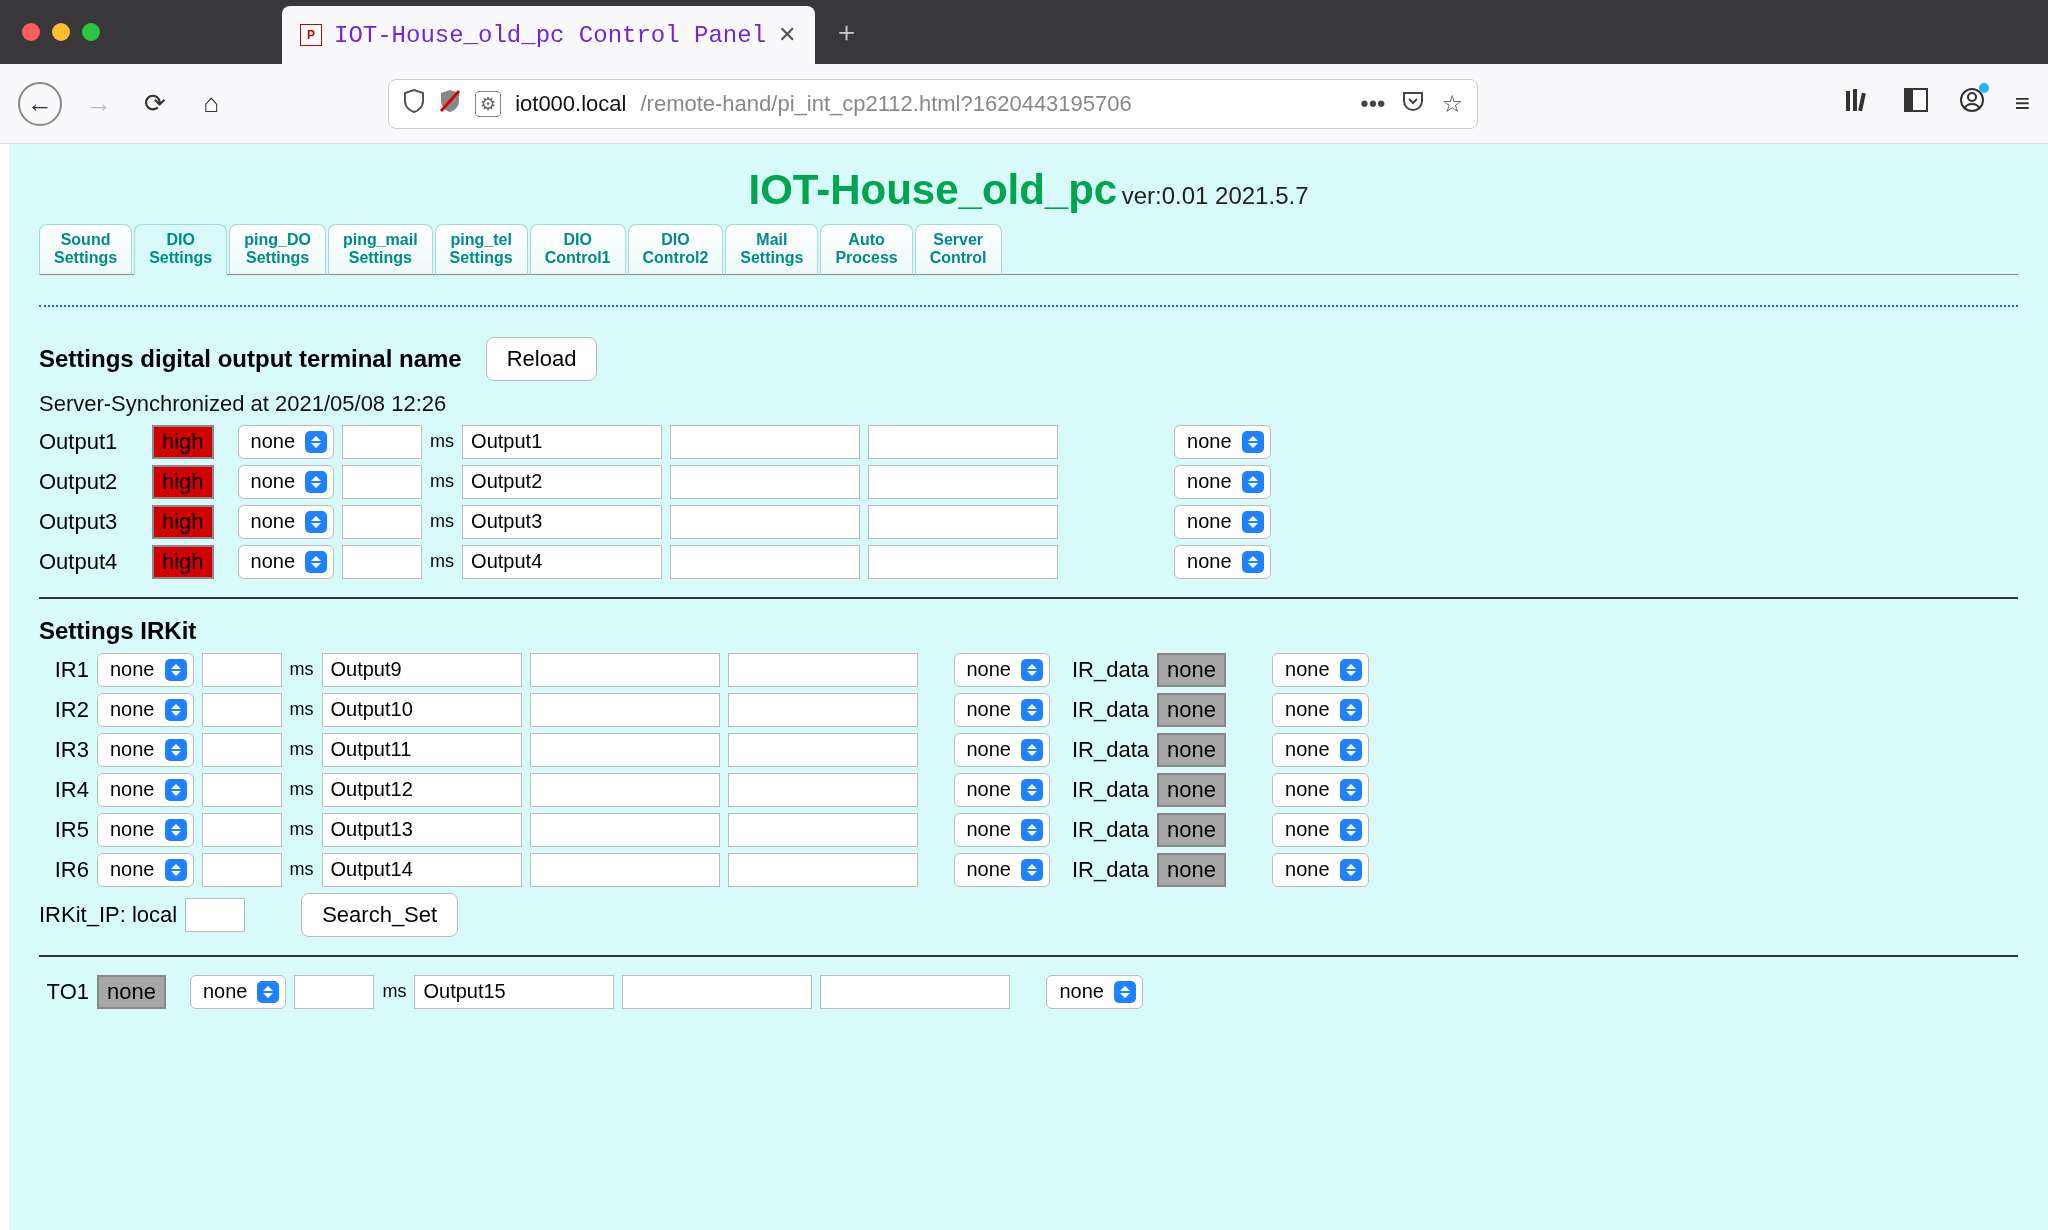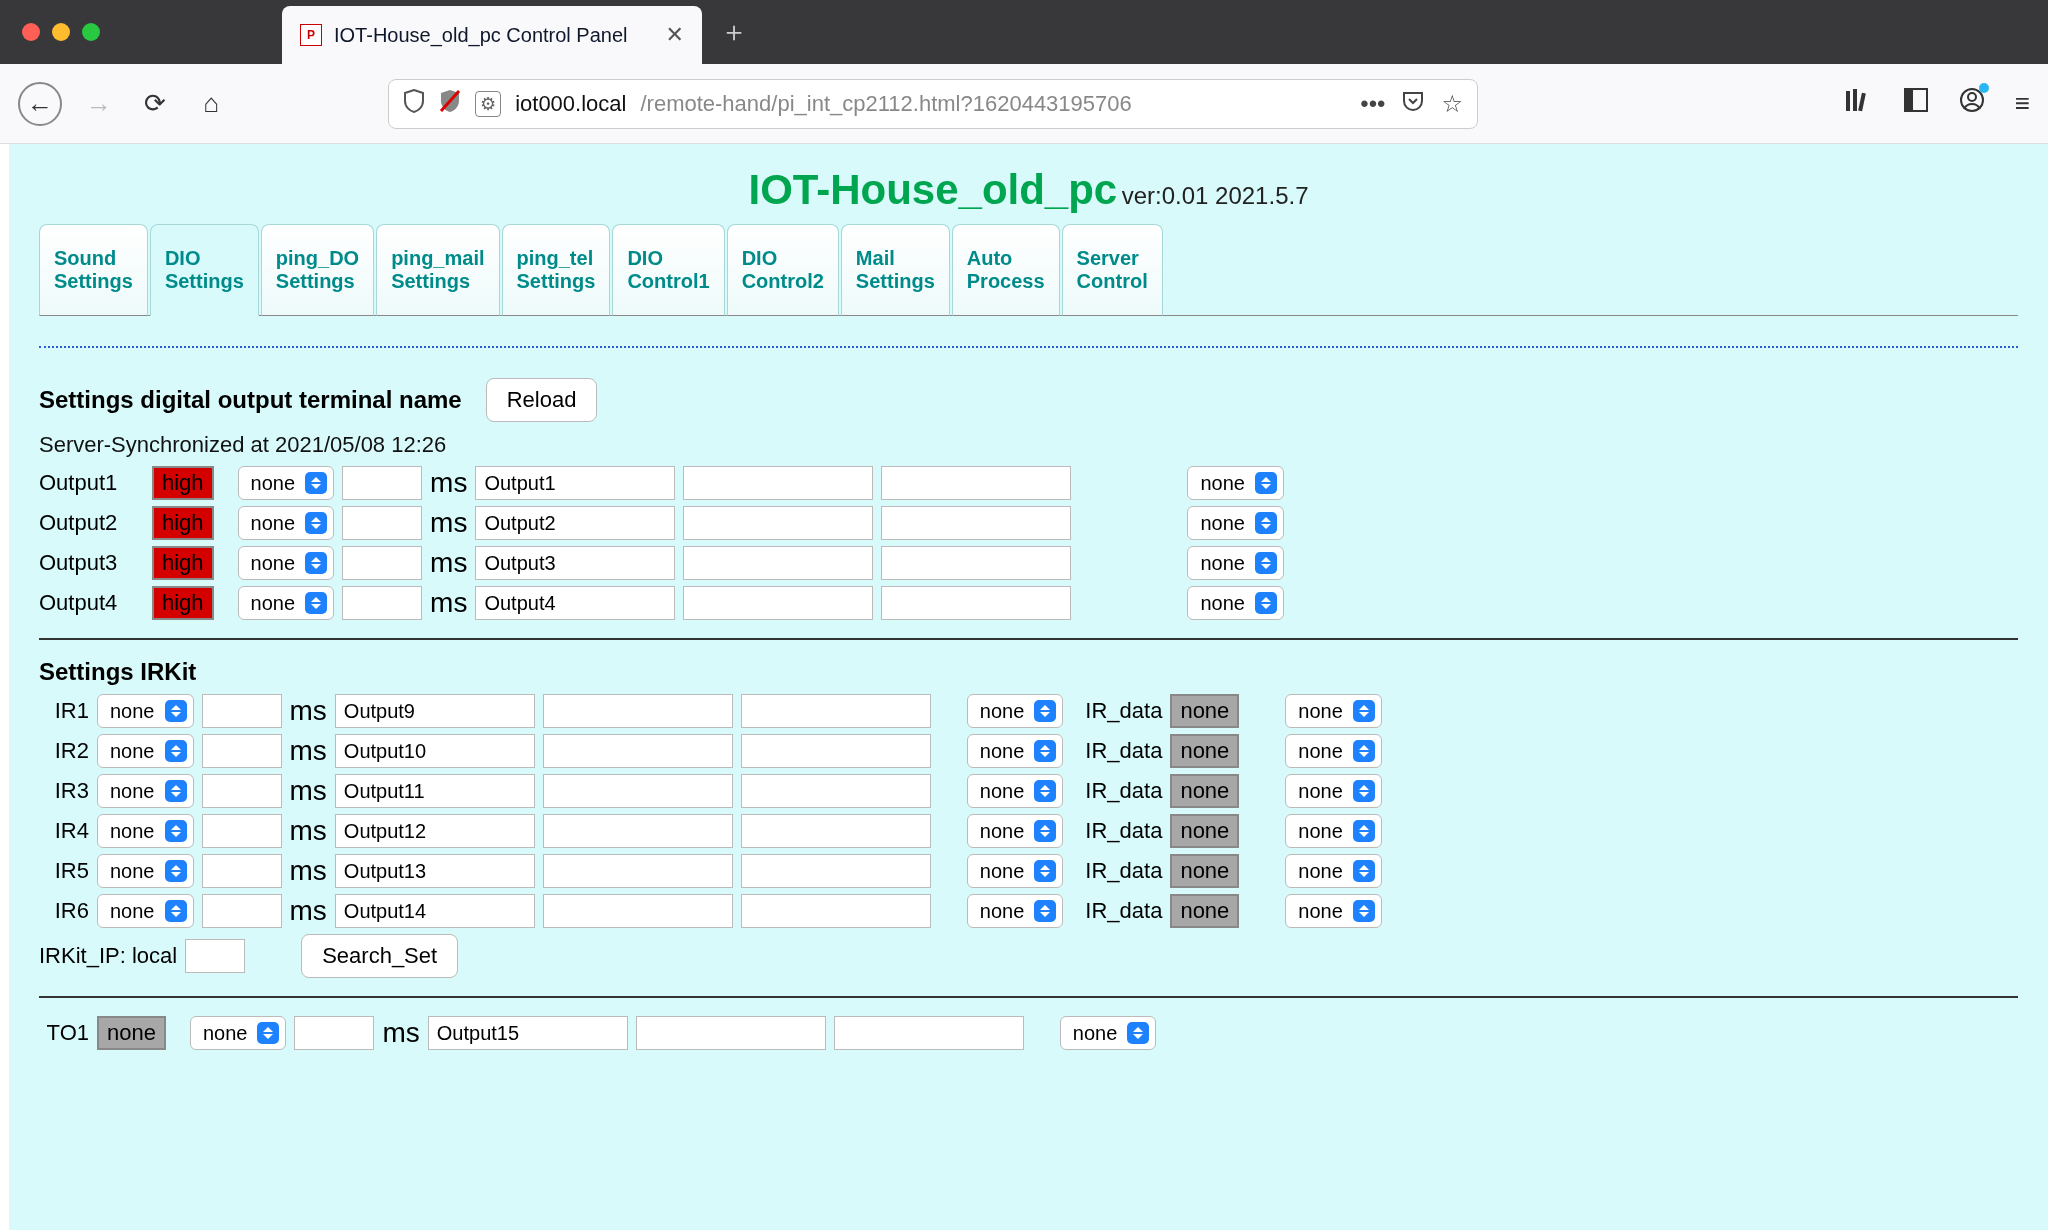--- a/index.html
+++ b/index.html
@@ -3,56 +3,56 @@
 <meta charset="utf-8">
 <style>
   * { box-sizing: border-box; margin: 0; padding: 0; }
   html, body { width: 2048px; height: 1230px; font-family: Arial, Helvetica, sans-serif; overflow: hidden; }
   .chrome-top { height: 64px; background: #38383b; display: flex; align-items: center; }
   .traffic { display: flex; gap: 12px; padding: 0 22px; }
   .dot { width: 18px; height: 18px; border-radius: 50%; }
   .red { background: #ff5f57; } .yellow { background: #febc2e; } .green { background: #28c840; }
   .tab { background: #f9f9fb; height: 58px; margin-top: 6px; border-radius: 8px 8px 0 0; display: flex; align-items: center; padding: 0 18px; gap: 12px; min-width: 420px; }
   .favicon { width: 22px; height: 22px; background: #fff; border: 1px solid #c00; font-size: 12px; font-weight: bold; color: #c00; display: flex; align-items: center; justify-content: center; }
-  .tab-title { font-size: 20px; color: #0f172a; flex: 1; white-space: nowrap; overflow: hidden; text-overflow: ellipsis; }
+  .tab-title { font-size: 24px; color: #6d28d9; flex: 1; white-space: nowrap; overflow: hidden; text-overflow: ellipsis; font-family: Liberation Mono, monospace; }
   .tab-close { font-size: 22px; color: #555; cursor: pointer; }
   .tab-new { width: 44px; height: 44px; margin-left: 10px; display: flex; align-items: center; justify-content: center; color: #ccc; font-size: 28px; cursor: pointer; }
   .toolbar { height: 80px; background: #f9f9fb; border-bottom: 1px solid #ddd; display: flex; align-items: center; padding: 0 18px; gap: 18px; }
   .nav-btn { width: 38px; height: 38px; display: flex; align-items: center; justify-content: center; font-size: 26px; color: #333; cursor: pointer; }
   .nav-btn.disabled { color: #bbb; }
   .nav-circle { border: 2px solid #888; border-radius: 50%; width: 44px; height: 44px; }
   .addr { flex: 0 0 1090px; margin-left: 140px; height: 50px; border: 1px solid #ccc; border-radius: 8px; background: #fff; display: flex; align-items: center; padding: 0 14px; gap: 14px; font-size: 22px; color: #666; }
   .addr .host { color: #111; }
   .addr .path { color: #888; }
   .addr-right { margin-left: auto; display: flex; align-items: center; gap: 16px; font-size: 24px; color: #444; }
   .right-icons { margin-left: auto; display: flex; align-items: center; gap: 30px; font-size: 26px; color: #333; }
   .page { background: #d8fafb; height: calc(1230px - 144px); padding: 0 30px; overflow: auto; margin-left: 9px; }
   .page-title { text-align: center; padding: 22px 0 10px; }
   .page-title .main { color: #00a64f; font-size: 42px; font-weight: bold; }
   .page-title .ver { color: #222; font-size: 24px; }
   .tabs-row { display: flex; gap: 2px; }
-  .ptab { background: linear-gradient(#fff, #eefafa); border: 1px solid #a7d8d8; border-bottom: 1px solid #888; border-radius: 8px 8px 0 0; padding: 22px 14px; text-align: left; color: #008b8b; font-weight: bold; font-size: 20px; line-height: 1.15; cursor: pointer; }
+  .ptab { background: linear-gradient(#fff, #eefafa); border: 1px solid #a7d8d8; border-bottom: 1px solid #888; border-radius: 8px 8px 0 0; padding: 6px 14px; text-align: center; color: #008b8b; font-weight: bold; font-size: 16px; line-height: 1.15; cursor: pointer; }
   .ptab.selected { background: #d8fafb; border-bottom-color: #d8fafb; }
   .panel { border-top: 1px solid #888; margin-top: -1px; padding: 20px 0; }
   .panel h2 { text-align: center; font-size: 32px; font-weight: bold; color: #000; padding: 18px 0; }
   .dotted-sep { border: none; border-top: 2px dotted #2a5bdc; margin: 10px 0 30px; }
   .section-head { display: flex; align-items: center; gap: 24px; margin: 10px 0; }
   .section-head h3 { font-size: 24px; font-weight: bold; }
   .btn { background: #fff; border: 1px solid #bbb; border-radius: 8px; padding: 8px 20px; font-size: 22px; cursor: pointer; }
   .sync { font-size: 22px; color: #111; margin-bottom: 8px; }
   .row { display: flex; align-items: center; gap: 8px; margin: 6px 0; font-size: 22px; }
   .lbl { width: 105px; }
   .badge { background: #d40000; color: #000000; padding: 2px 8px; border: 2px solid #888; font-size: 22px; }
   .sel { display: inline-flex; align-items: center; background: #fff; border: 1px solid #bbb; border-radius: 6px; height: 34px; padding: 0 6px 0 12px; font-size: 20px; cursor: pointer; }
   .sel .caret { width: 22px; height: 22px; background: #1e82ff; border-radius: 5px; margin-left: 10px; display: flex; flex-direction: column; align-items: center; justify-content: center; gap: 0; }
   .sel .caret::before { content: ""; border-left: 5px solid transparent; border-right: 5px solid transparent; border-bottom: 5px solid #fff; }
   .sel .caret::after { content: ""; border-left: 5px solid transparent; border-right: 5px solid transparent; border-top: 5px solid #fff; margin-top: 2px; }
   .inp { background: #fff; border: 1px solid #bbb; height: 34px; font-size: 20px; padding: 0 8px; }
   .w60 { width: 80px; } .w120 { width: 200px; } .w140 { width: 190px; }
-  .ms { font-size: 28px; }
+  .ms { font-size: 18px; }
   .grey { background: #a7a7a7; border: 2px solid #888; padding: 2px 8px; height: 34px; display: inline-flex; align-items: center; }
   hr.thick { border: none; border-top: 2px solid #333; margin: 18px 0; }
   .irlabel { width: 50px; text-align: right; }
   .notif-dot { position: relative; }
   .notif-dot::after { content: ""; position: absolute; top: -4px; right: -4px; width: 10px; height: 10px; background: #29b6f6; border-radius: 50%; }
   .shield-blocked { position: relative; }
   .shield-blocked svg.slash { position: absolute; top: 0; left: 0; }
 </style>
 </head>
 <body>

